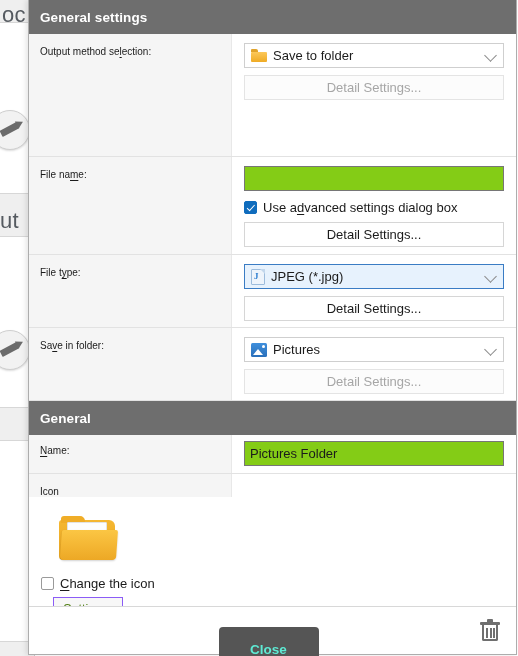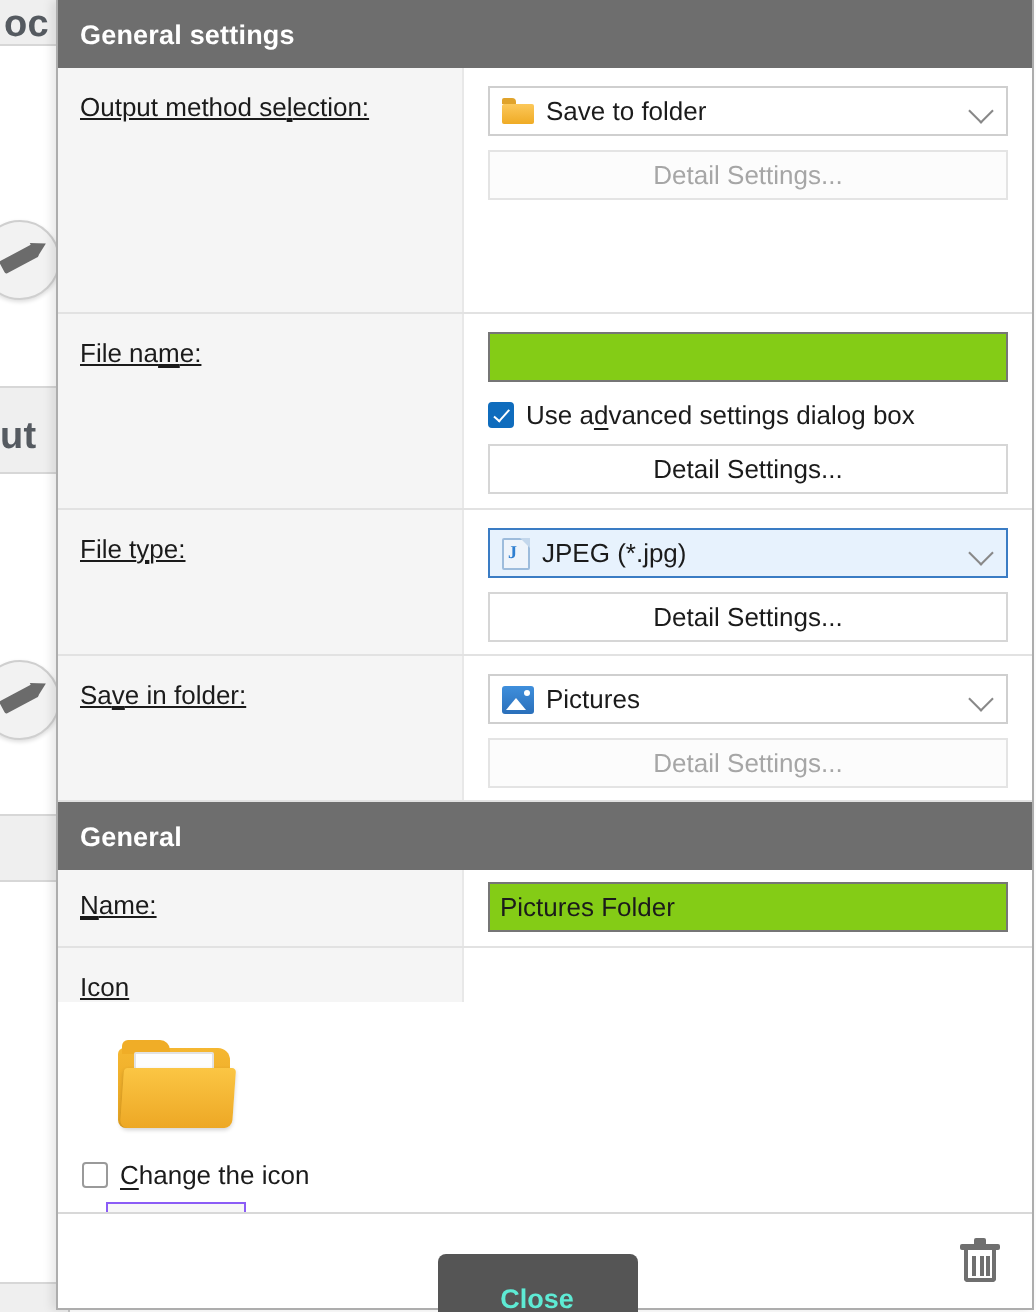--- a/index.html
+++ b/index.html
@@ -21,22 +21,22 @@
   }
   .bg-strip {
     position: absolute;
     left: 0;
     width: 34px;
     background: #efefef;
     border-right: 1px solid #c8c8c8;
   }
   .bg-text {
     position: absolute;
-    font-weight: bold;
-    font-size: 19px;
+    font-weight: normal;
+    font-size: 22px;
     color: #555a60;
     letter-spacing: .2px;
     white-space: nowrap;
   }
   .bg-whitecard {
     position: absolute;
     left: 0;
     width: 33px;
     background: #ffffff;
     border-top: 1px solid #d7d7d7;
@@ -100,24 +100,23 @@
     background: #ffffff;
   }
   .row:last-child { border-bottom: none; }
 
   .row-label {
     width: 203px;
     min-width: 203px;
     background: #f5f5f5;
     box-sizing: border-box;
     padding: 12px 0 0 11px;
-    font-size: 13px;
+    font-size: 10px;
     color: #1b1b1b;
     border-right: 1px solid #e8e8e8;
-    text-decoration: underline;
   }
   .row-body {
     flex: 1;
     box-sizing: border-box;
     padding: 9px 12px 10px 12px;
     background: #ffffff;
   }
 
   .ul { text-decoration: underline; text-decoration-thickness: 1px; text-underline-offset: 2px; }
 

